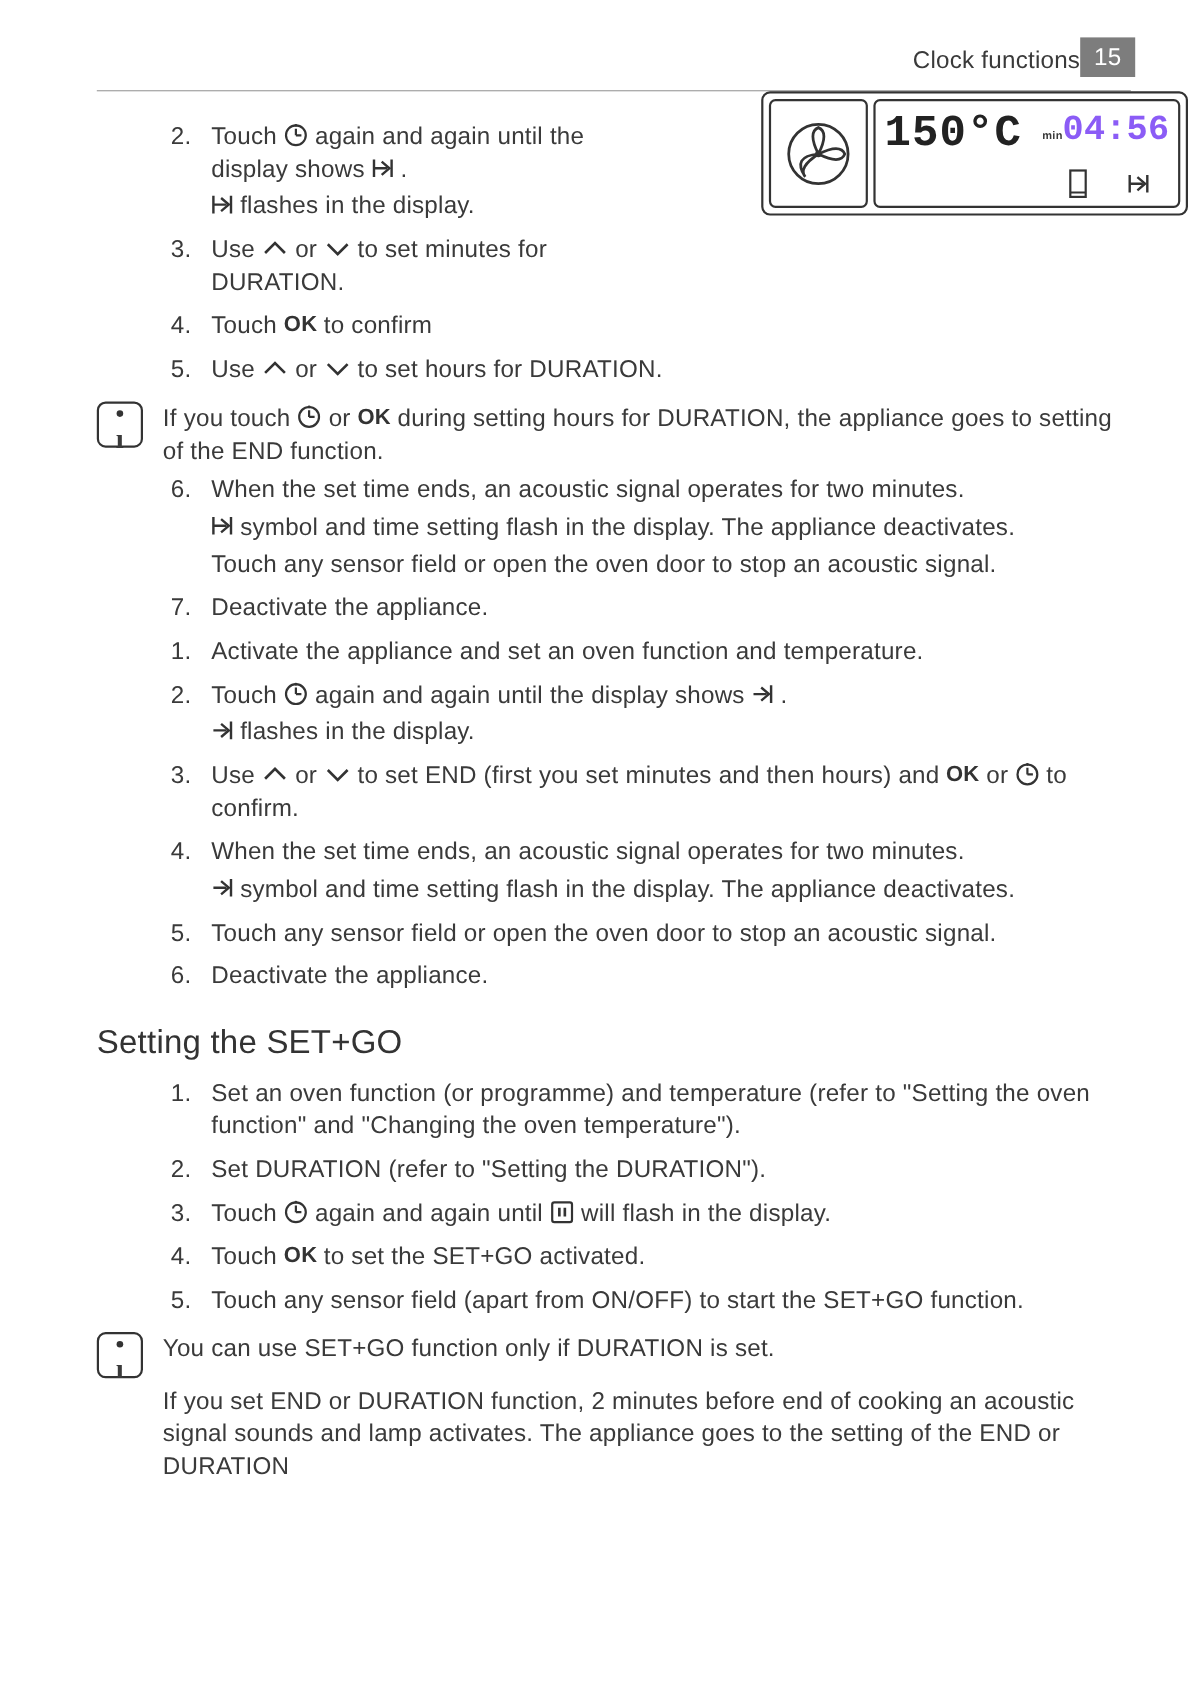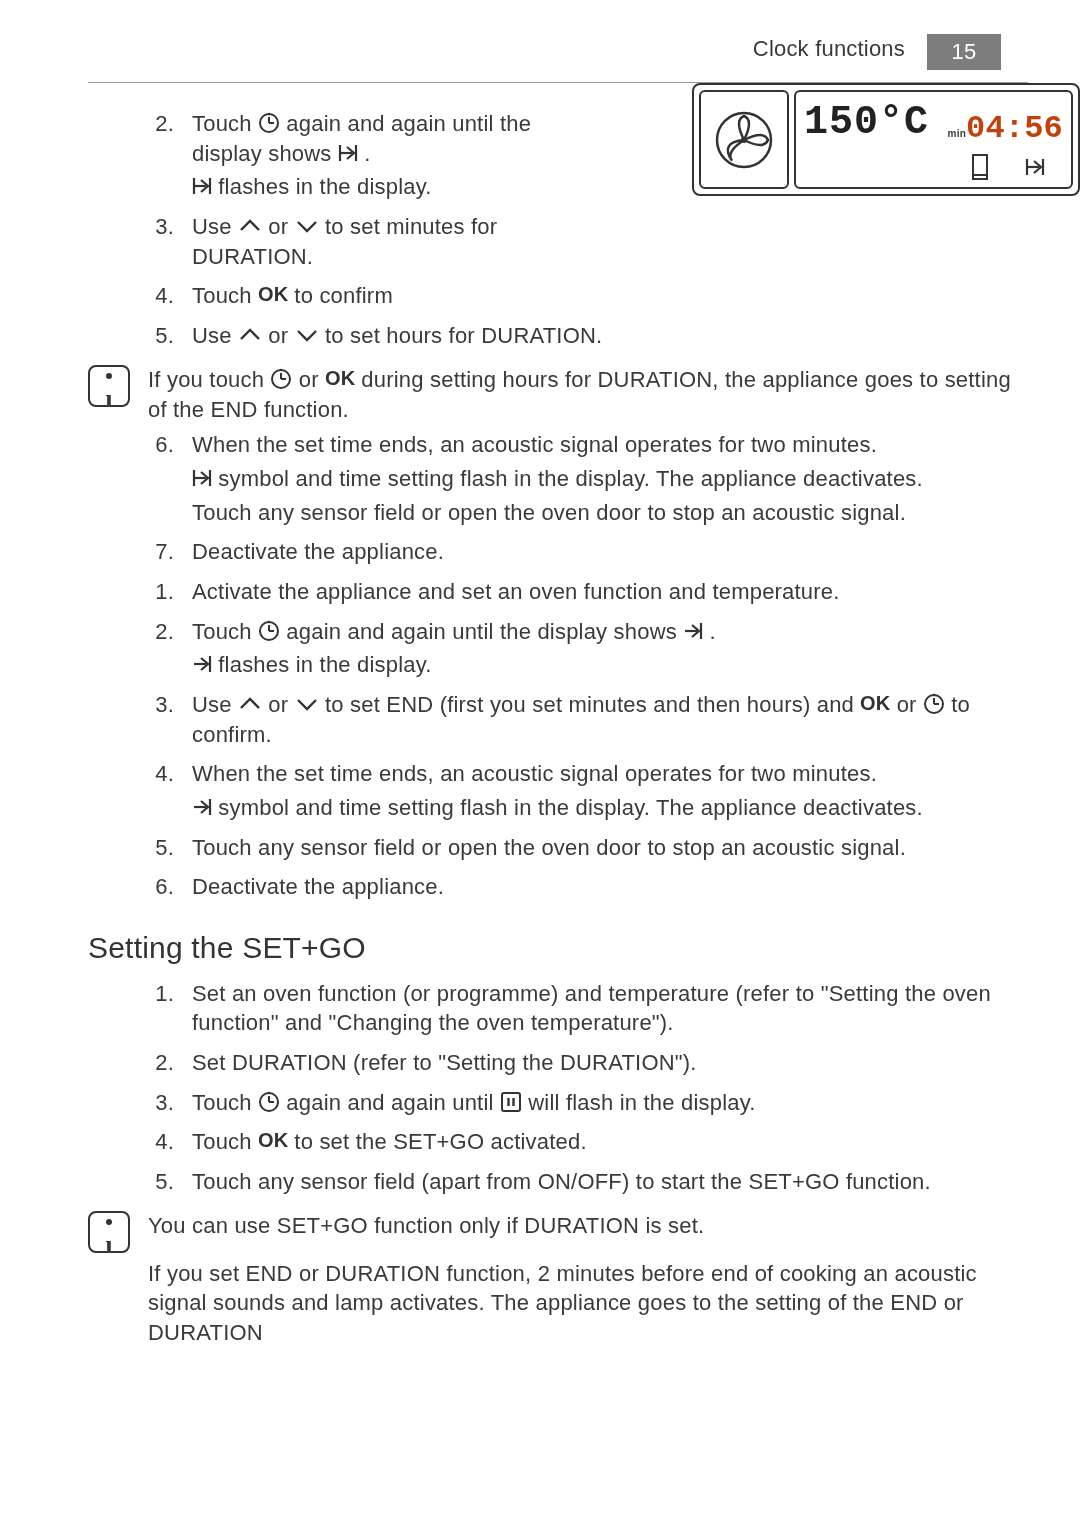--- a/index.html
+++ b/index.html
@@ -11,29 +11,28 @@
     font-family: "Segoe UI", "Helvetica Neue", Arial, sans-serif;
     font-weight: 300;
     color: #3a3a3a;
     font-size: 22px;
     line-height: 1.35;
     letter-spacing: 0.2px;
   }
   .header-bar {
     display: flex;
     justify-content: flex-end;
-    align-items: flex-start;
-    padding-right: 79px;
+    align-items: flex-end;
+    padding-right: 48px;
     padding-top: 34px;
-    gap: 22px;
   }
   .page-num {
     background: #7d7d7d;
     color: #fff;
-    width: 74px;
+    width: 50px;
     height: 36px;
     display: flex;
     align-items: center;
     justify-content: center;
     font-size: 22px;
   }
   .header-rule {
     border-top: 1px solid #999;
     margin: 12px 52px 0 88px;
   }
@@ -90,35 +89,35 @@
   }
   .dp-right {
     border: 2.5px solid #333;
     border-radius: 6px;
     flex: 1;
     padding: 4px 8px;
     display: flex;
     flex-direction: column;
     justify-content: space-between;
   }
-  .dp-top { display: flex; align-items: flex-end; justify-content: space-between; }
+  .dp-top { display: flex; align-items: flex-start; justify-content: space-between; }
   .dp-temp {
     font-family: "Courier New", monospace;
     font-size: 40px;
     font-weight: 700;
     letter-spacing: 1px;
     color: #222;
     white-space: pre;
   }
   .dp-min { font-size: 10px; font-weight: 600; }
   .dp-time {
     font-family: "Courier New", monospace;
     font-size: 32px;
     font-weight: 700;
-    color: #c2410c;
+    color: #8b5cf6;
     white-space: pre;
   }
   .dp-bot { display: flex; align-items: center; justify-content: flex-end; gap: 36px; padding-right: 18px; padding-bottom: 2px;}
   .seg { white-space: pre; }
   svg { display: inline-block; vertical-align: -3px; }
 </style>
 </head>
 <body>
 
 <svg width="0" height="0" style="position:absolute">

